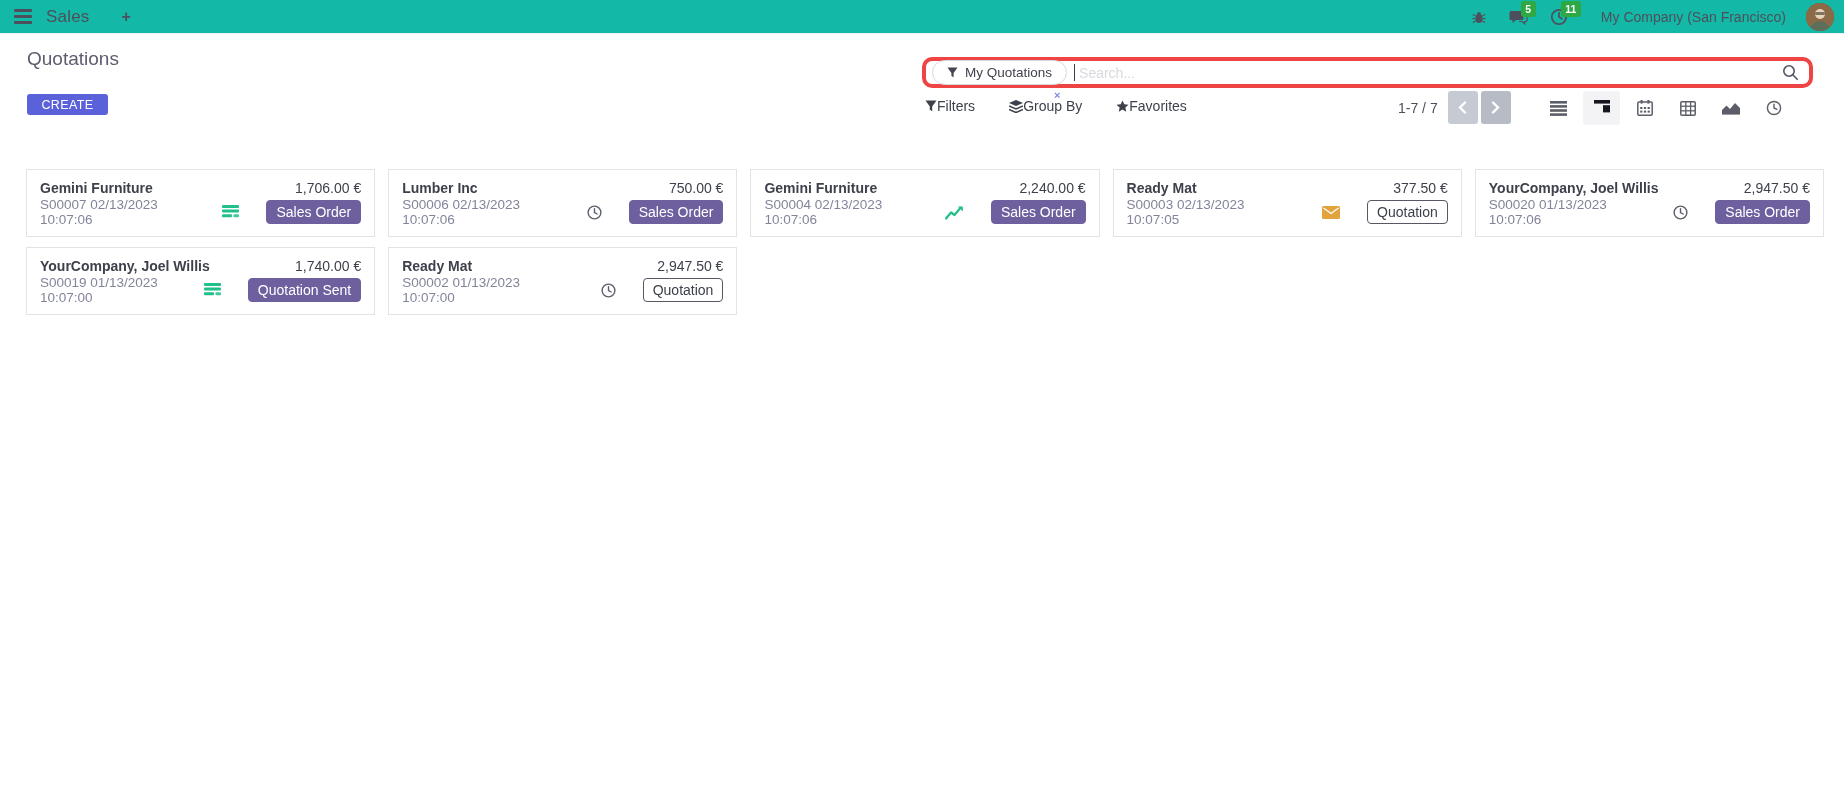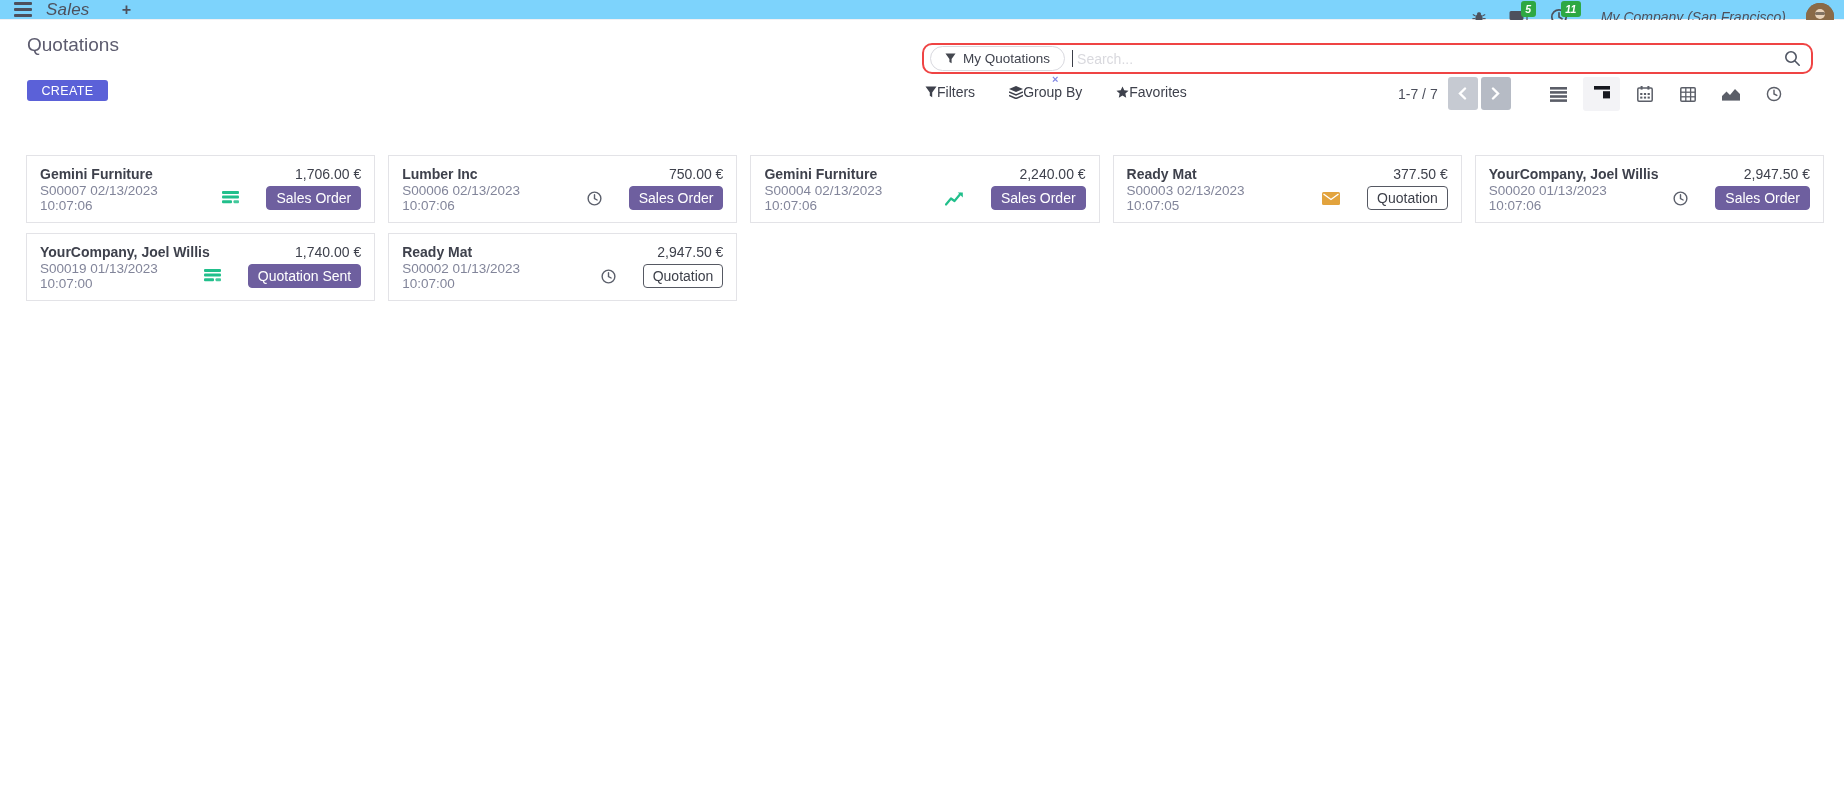--- a/index.html
+++ b/index.html
@@ -1,36 +1,36 @@
 <!DOCTYPE html>
 <html><head>
 <meta charset="utf-8">
 <style>
   * { box-sizing: border-box; margin: 0; padding: 0; }
   html,body { width:1844px; height:810px; background:#ffffff; font-family:"Liberation Sans", sans-serif; color:#4c4f5c; overflow:hidden; }
 
   
-  .topbar { position:relative; height:20px; background:#7dd3fc; border-bottom:1px solid #f0f0f3; display:flex; align-items:center;font-style:italic; }
+  .topbar { position:relative; height:34px; background:#14b8a6; border-bottom:1px solid #f0f0f3; display:flex; align-items:center; }
   .topbar-left { display:flex; align-items:center; gap:14px; padding-left:14px; }
   .burger { display:flex; flex-direction:column; gap:3px; cursor:pointer; }
   .burger span { width:18px; height:3px; background:#4d505c; border-radius:1px; }
   .app-name { font-size:17px; font-weight:500; color:#4d505c; letter-spacing:.2px; }
   .plus-tab { font-size:16px; font-weight:700; color:#4d505c; margin-left:18px; cursor:pointer; }
   .topbar-right { position:absolute; right:10px; top:0; height:34px; display:flex; align-items:center; gap:20px; }
   .sysicon { position:relative; width:20px; height:20px; display:flex; align-items:center; justify-content:center; cursor:pointer; }
   .count-badge { position:absolute; top:-6px; left:12px; background:#2ea843; color:#fff; font-size:10.5px; font-weight:700; line-height:1; padding:2.5px 4.5px; border-radius:3px; }
   .company-name { font-size:14px; color:#4d505c; margin-left:12px; }
   .avatar { width:28px; height:28px; border-radius:50%; background:#7a5c3e; overflow:hidden; flex:0 0 auto; cursor:pointer; }
 
   
   .control-panel { position:relative; height:108px; background:#fff; }
   .view-title { position:absolute; left:27px; top:14px; font-size:19px; color:#5d5c6f; }
   .create-btn { position:absolute; left:27px; top:60px; width:81px; height:21px; background:#5b61d8; color:#fff; border:none; border-radius:3px; font-size:12.5px; font-family:"Liberation Sans",sans-serif; letter-spacing:.4px; cursor:pointer; }
 
-  .searchbar { position:absolute; left:922px; top:23px; width:891px; height:31px; border:2px solid #ef4444; border-radius:10px; display:flex; align-items:center; padding:0 10px 0 6px; }
+  .searchbar { position:absolute; left:922px; top:23px; width:891px; height:31px; border:4px solid #ef4444; border-radius:10px; display:flex; align-items:center; padding:0 10px 0 6px; }
   .facet { display:flex; align-items:center; gap:7px; height:25px; border:1px solid #d9d9df; border-radius:13px; padding:0 14px; cursor:pointer; }
   .facet-label { font-size:13.5px; color:#40434e; }
   .facet-remove { position:absolute; left:128px; top:28px; font-size:11px; font-weight:700; color:#8087e4; cursor:pointer; }
   .search-caret { width:1px; height:17px; background:#3b3e48; margin-left:7px; }
   .search-input { flex:1; border:none; outline:none; font-size:14px; color:#4c4f5c; padding-left:4px; font-family:"Liberation Sans",sans-serif; }
   .search-input::placeholder { color:#d9d9de; }
   .search-glass { margin-left:auto; cursor:pointer; display:flex; }
 
   .filter-row { position:absolute; left:925px; top:64px; display:flex; align-items:center; gap:34px; }
   .filter-item { display:flex; align-items:center; font-size:14px; color:#3e414c; cursor:pointer; }

